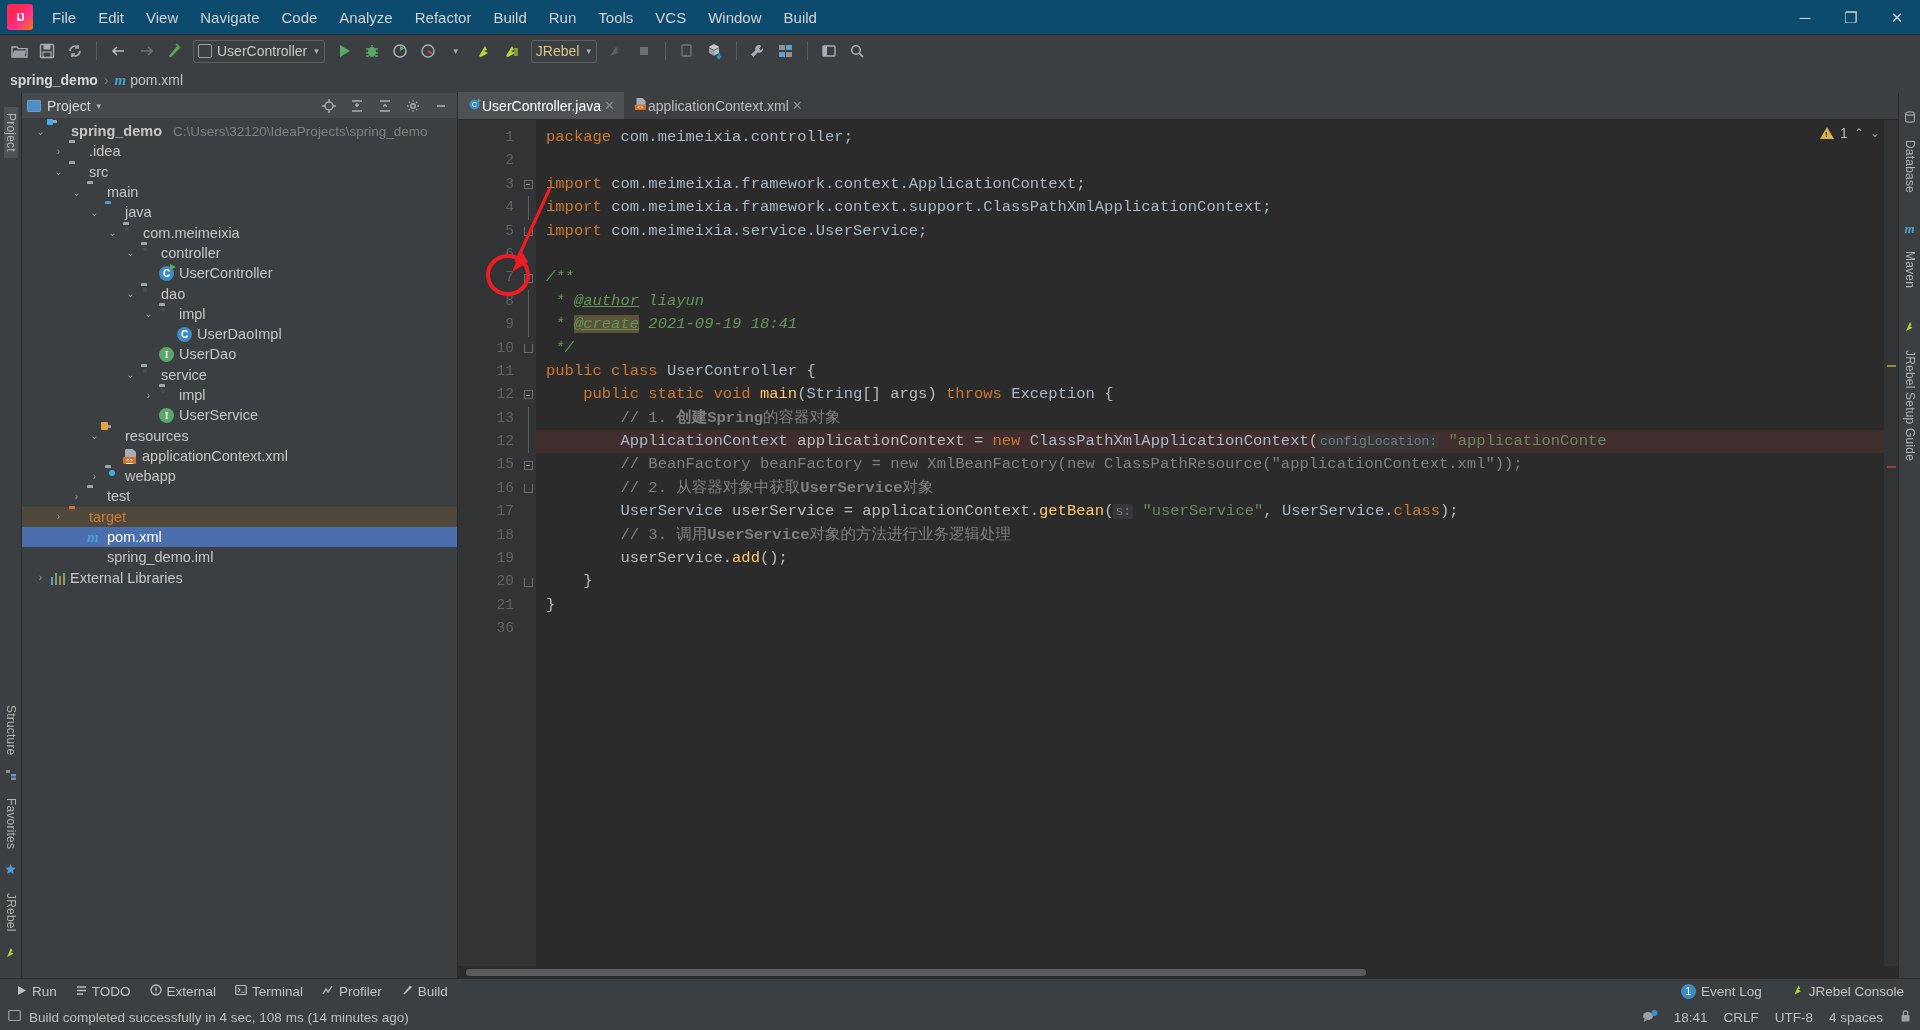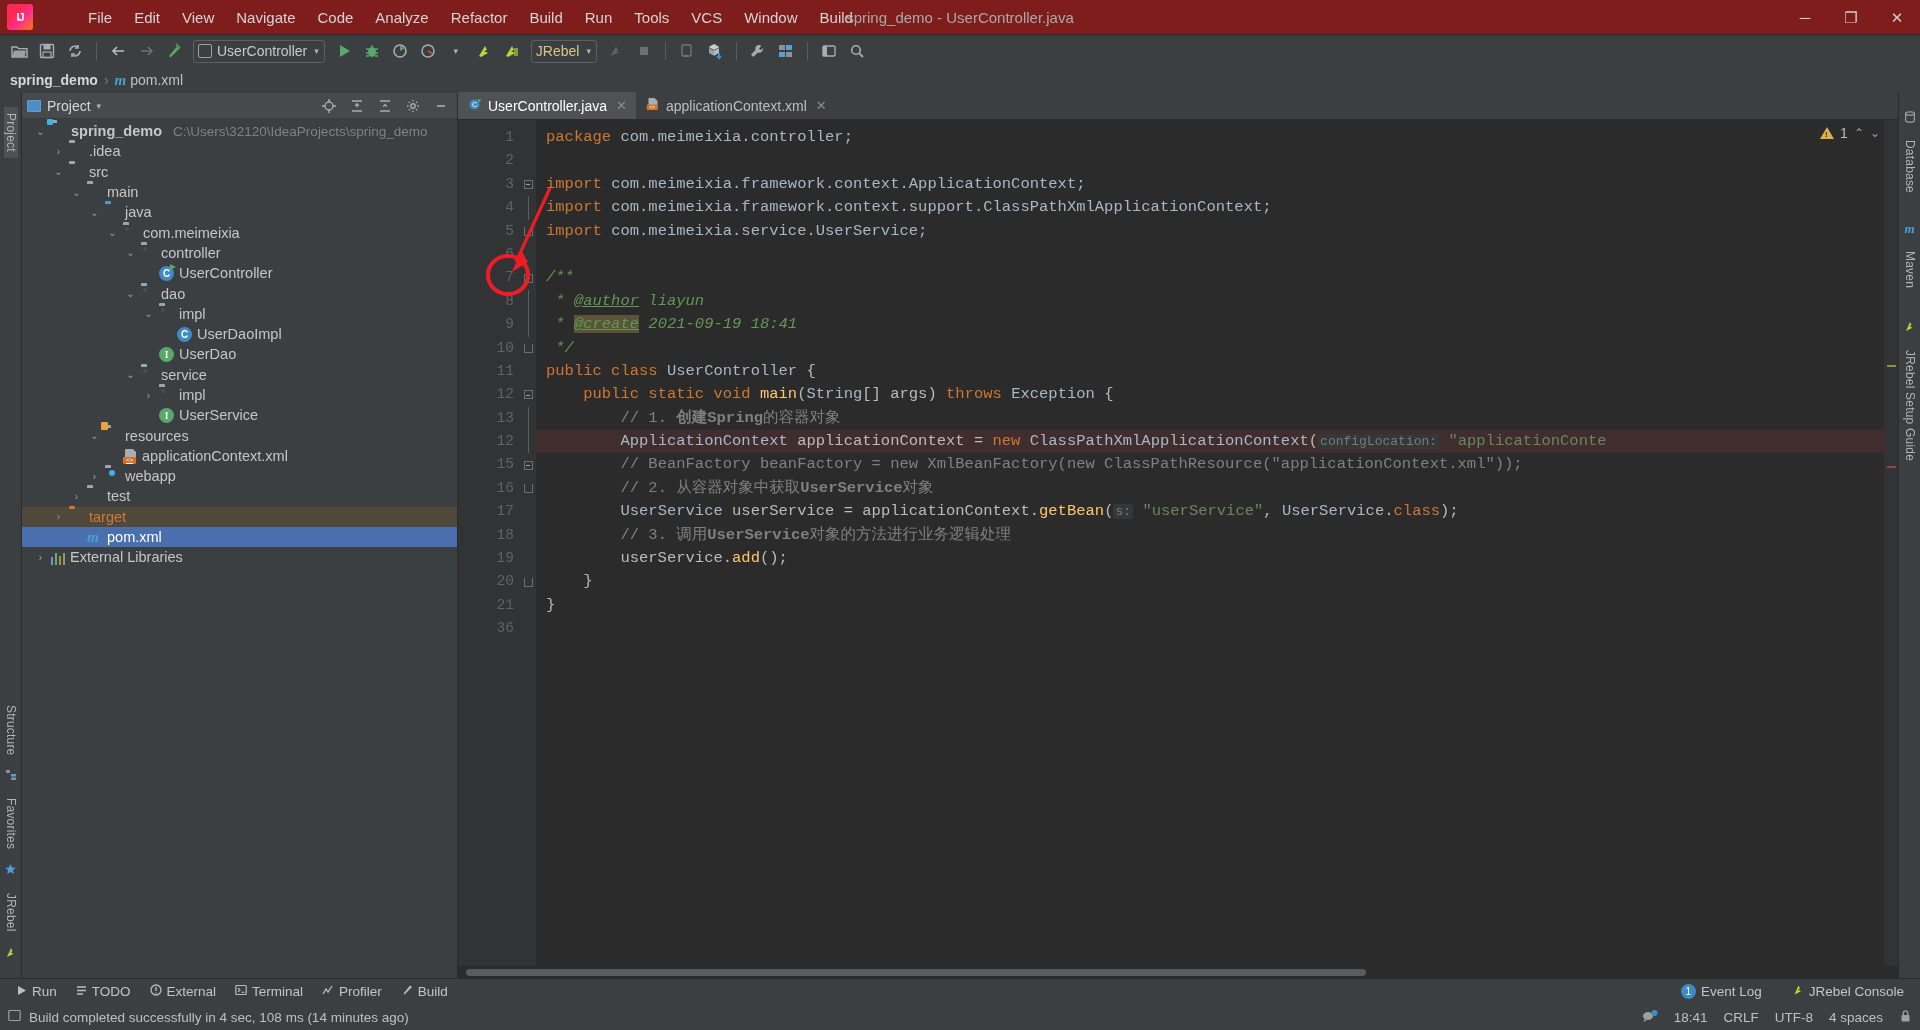--- a/index.html
+++ b/index.html
@@ -7,22 +7,22 @@
     width:1920px; height:1030px; overflow:hidden;
     background:#3c3f41;
     font-family:"Liberation Sans", sans-serif;
     color:#bbbbbb;
     -webkit-font-smoothing:antialiased;
   }
   .app{ width:1920px; height:1030px; display:flex; flex-direction:column; background:#3c3f41; }
 
   
   .titlebar{
-    height:35px; background:#7f1d1d; display:flex; align-items:center;
-    flex:none; position:relative; border-bottom:1px solid #2b2b2b;gap:36px;
+    height:35px; background:#0c4a6e; display:flex; align-items:center;
+    flex:none; position:relative; border-bottom:1px solid #2b2b2b;
   }
   .ij-logo{ width:26px; height:26px; margin:0 8px 0 7px; position:relative; flex:none;
     background:linear-gradient(135deg,#fe2857 0%,#fe2857 35%,#ff318c 60%,#f97a12 100%);
     border-radius:3px; }
   .ij-logo::after{
     content:"IJ"; position:absolute; left:0; right:0; top:50%; transform:translateY(-50%);
     text-align:center; font-size:11px; font-weight:bold; color:#fff; letter-spacing:-1px;
   }
   .menubar{ display:flex; align-items:center; height:100%; }
   .menu-item{
@@ -138,21 +138,21 @@
   .lib-ico{ width:15px;height:13px;margin-top:2px;display:flex;gap:1.5px;align-items:flex-end;}
   .lib-ico i{ display:block;width:2.4px;background:#6ea86e;}
   .scratch-ico{ width:15px;height:15px;border-radius:50%;border:2px solid #56a86b;margin-top:1px;position:relative;}
   .scratch-ico::after{content:"";position:absolute;left:5px;top:2px;width:1.6px;height:5px;background:#56a86b;}
 
   
   .editor-area{ flex:1; display:flex; flex-direction:column; min-width:0; background:#2b2b2b;}
   .tabbar{ height:27px; background:#3c3f41; display:flex; align-items:flex-end; flex:none;
     border-bottom:1px solid #2b2b2b; }
   .tab{
-    height:27px; display:flex; align-items:center; gap:6px; padding:0 9px 0 10px; font-size:14px;
+    height:27px; display:flex; align-items:center; padding:0 9px 0 10px; font-size:14px;
     color:#bdbdbd; cursor:default; position:relative;
   }
   .tab.active{ background:#4e5254; color:#ffffff; }
   .tab .x{ font-size:13px; color:#8c8c8c; margin-left:3px;}
 
   .editor-wrap{ flex:1; display:flex; min-height:0; position:relative; background:#2b2b2b; overflow:hidden;}
   .gutter{
     width:62px; background:#313335; flex:none; font-family:"Liberation Mono", monospace;
     font-size:14.5px; color:#606366; padding-top:6px; text-align:right; position:relative;
   }
@@ -275,21 +275,20 @@
       <div class="menu-item">
           <span>VCS</span>
         </div>
       <div class="menu-item">
           <span>Window</span>
         </div>
       <div class="menu-item">
           <span>Build</span>
         </div>
     </div>
-    <div class="win-title">spring_demo - UserController.java</div>
     <div class="win-ctrl">
       <div class="win-btn">
           <span>─</span>
         </div>
       <div class="win-btn">
           <span>❐</span>
         </div>
       <div class="win-btn close">
           <span>✕</span>
         </div>
@@ -638,20 +637,26 @@
             <span class="ico"><span class="folder orange"></span></span>
             <span class="lbl">target</span>
           </div>
           <div class="trow selected">
             <span style="width:44px;flex:none"></span>
             <span class="arrow none"></span>
             <span class="ico"><span class="m-icon">m</span></span>
             <span class="lbl">pom.xml</span>
           </div>
           <div class="trow">
+            <span style="width:44px;flex:none"></span>
+            <span class="arrow none"></span>
+            <span class="ico"><span class="iml-ico"></span></span>
+            <span class="lbl">spring_demo.iml</span>
+          </div>
+          <div class="trow">
             <span style="width:8px;flex:none"></span>
             <span class="arrow">›</span>
             <span class="ico lib-ico">
               <i style="height:8px;background:#5a9fd4"></i>
               <i style="height:12px;background:#6ea86e"></i>
               <i style="height:9px;background:#b5893c"></i>
               <i style="height:12px;background:#6ea86e"></i>
             </span>
             <span class="lbl">External Libraries</span>
           </div>

